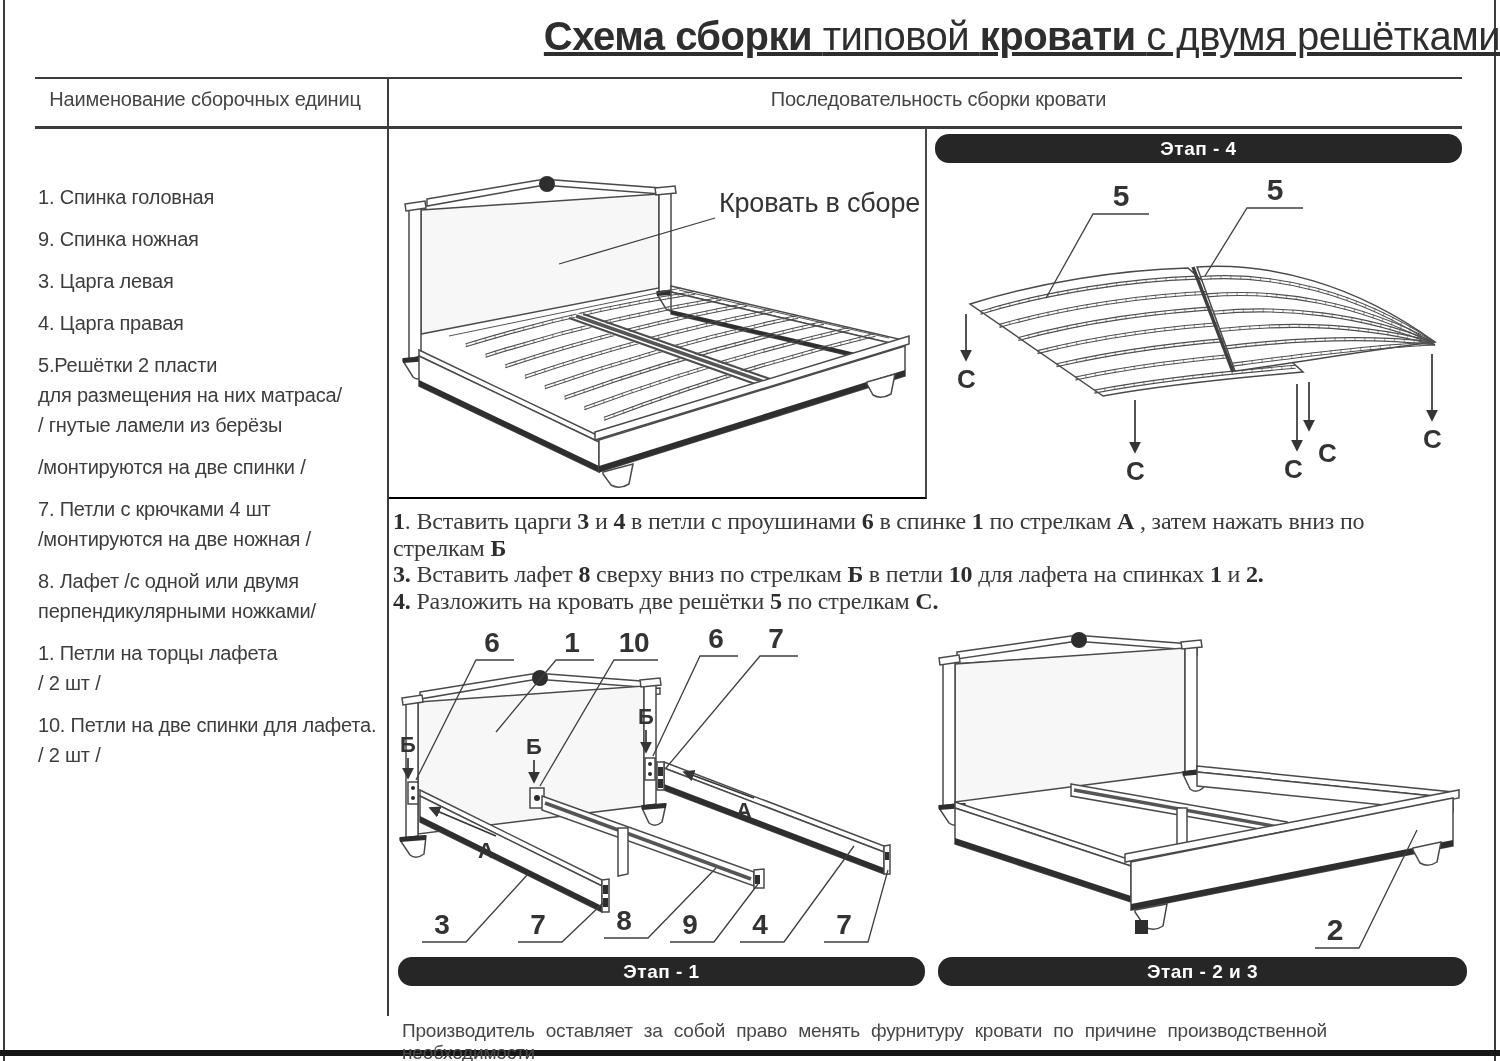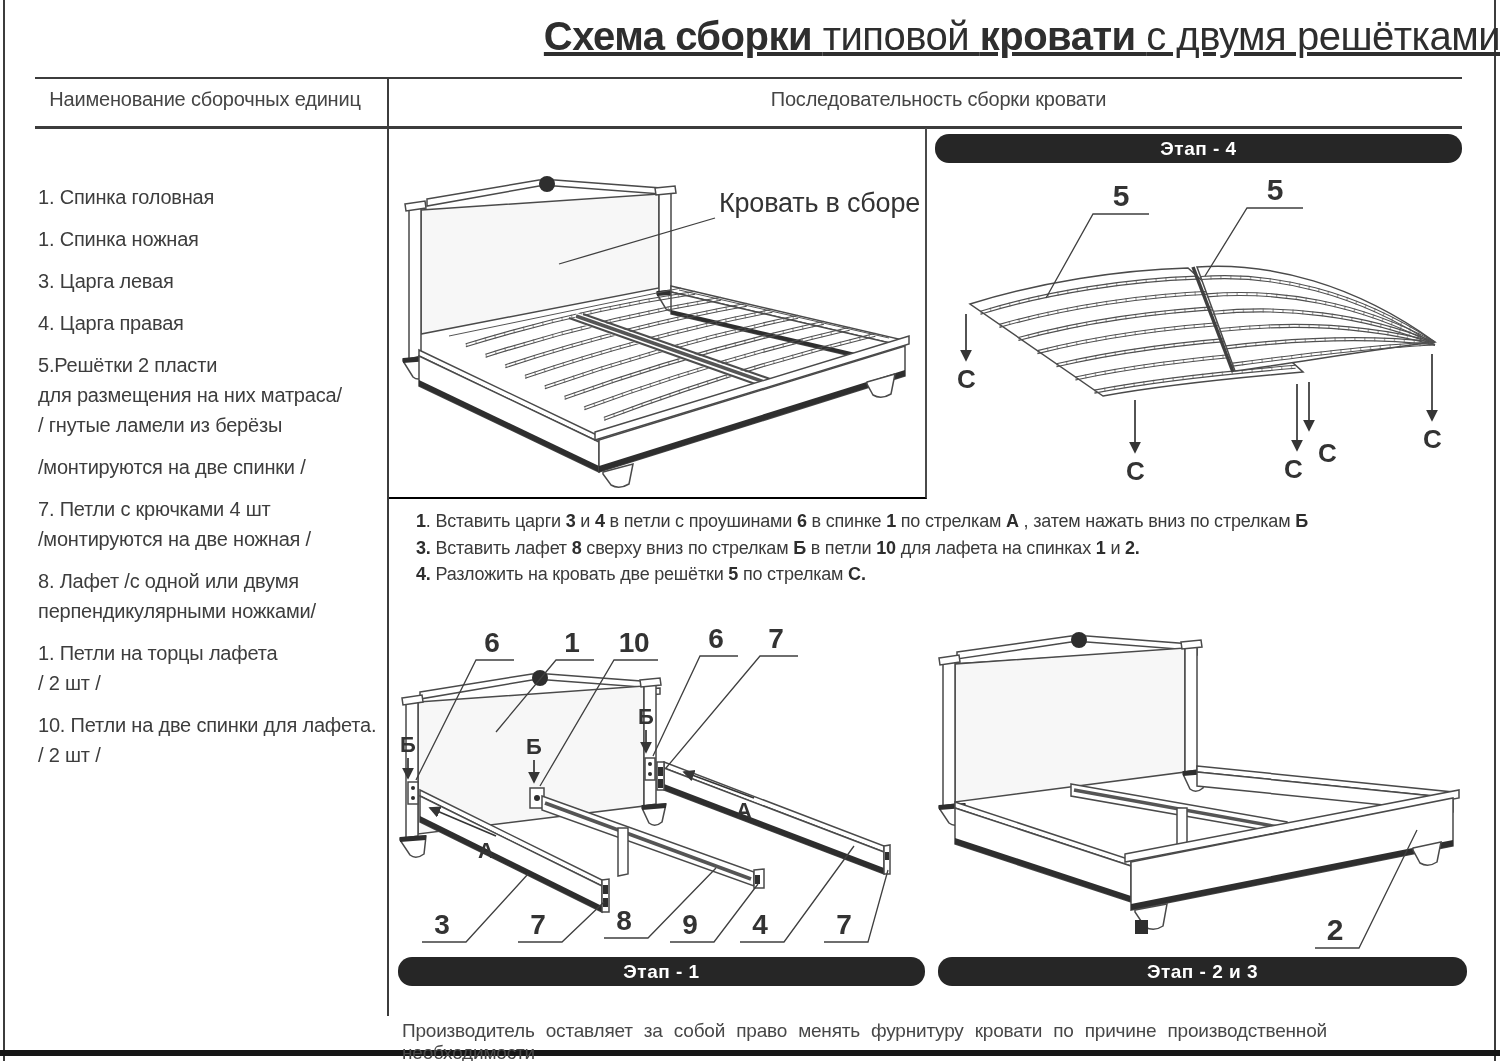--- a/index.html
+++ b/index.html
@@ -5,21 +5,21 @@
   html,body{margin:0;padding:0;background:#ffffff;}
   body{font-family:"Liberation Sans","DejaVu Sans",sans-serif;color:#3d3d3d;}
   .sheet{position:relative;width:1500px;height:1061px;background:#ffffff;overflow:hidden;letter-spacing:-0.2px;}
   .abs{position:absolute;}
   .rule{position:absolute;background:#3c3c3c;}
   .page-title{position:absolute;top:14px;left:0;right:0;text-align:right;font-size:40px;color:#2e2e2e;letter-spacing:-0.5px;text-decoration:underline;}
   .page-title b{font-weight:700;}
   .hdr{position:absolute;top:88px;font-size:20px;color:#454545;text-align:center;}
   .parts{position:absolute;left:38px;top:182px;width:348px;font-size:20px;line-height:30px;color:#3d3d3d;}
   .part-item{margin-bottom:12px;}
-  .instr{position:absolute;left:416px;top:508px;width:1062px;font-size:18px;line-height:26.5px;color:#3a3a3a;}
+  .instr{position:absolute;left:393px;top:508px;width:1062px;font-size:24px;line-height:26.5px;color:#3a3a3a;font-family:Liberation Serif, serif;}
   .instr b{font-weight:700;color:#2d2d2d;}
   .pill{position:absolute;height:29px;background:#262626;border-radius:14px;color:#ffffff;
         display:flex;align-items:center;justify-content:center;font-size:19px;font-weight:700;letter-spacing:0.5px;}
   .footer{position:absolute;left:402px;top:1020px;width:1060px;font-size:19px;color:#474747;word-spacing:6px;}
   .panel-assembled{position:absolute;left:389px;top:128px;width:536px;height:369px;
         border-right:2px solid #4a4a4a;border-bottom:2px solid #000000;}
   svg{display:block;}
   svg text{font-family:"Liberation Sans","DejaVu Sans",sans-serif;fill:#333333;}
   .thin{fill:none;stroke:#555555;stroke-width:1;}
   .wfill{fill:#ffffff;stroke:#4a4a4a;stroke-width:1.5;}
@@ -50,21 +50,21 @@
   <div class="rule" style="left:387px;top:77px;width:2px;height:939px;"></div>
 
   <div class="hdr" style="left:40px;width:330px;">Наименование  сборочных единиц</div>
   <div class="hdr" style="left:402px;width:1073px;text-align:center;">Последовательность сборки кровати</div>
 
   <div class="parts" id="parts-list">
       <div class="part-item">
         <div>1.   Спинка головная</div>
       </div>
       <div class="part-item">
-        <div>1. Спинка ножная</div>
+        <div>9. Спинка ножная</div>
       </div>
       <div class="part-item">
         <div>3. Царга левая</div>
       </div>
       <div class="part-item">
         <div>4. Царга правая</div>
       </div>
       <div class="part-item">
         <div>5.Решётки  2 пласти</div>
         <div>для размещения на них матраса/</div>

